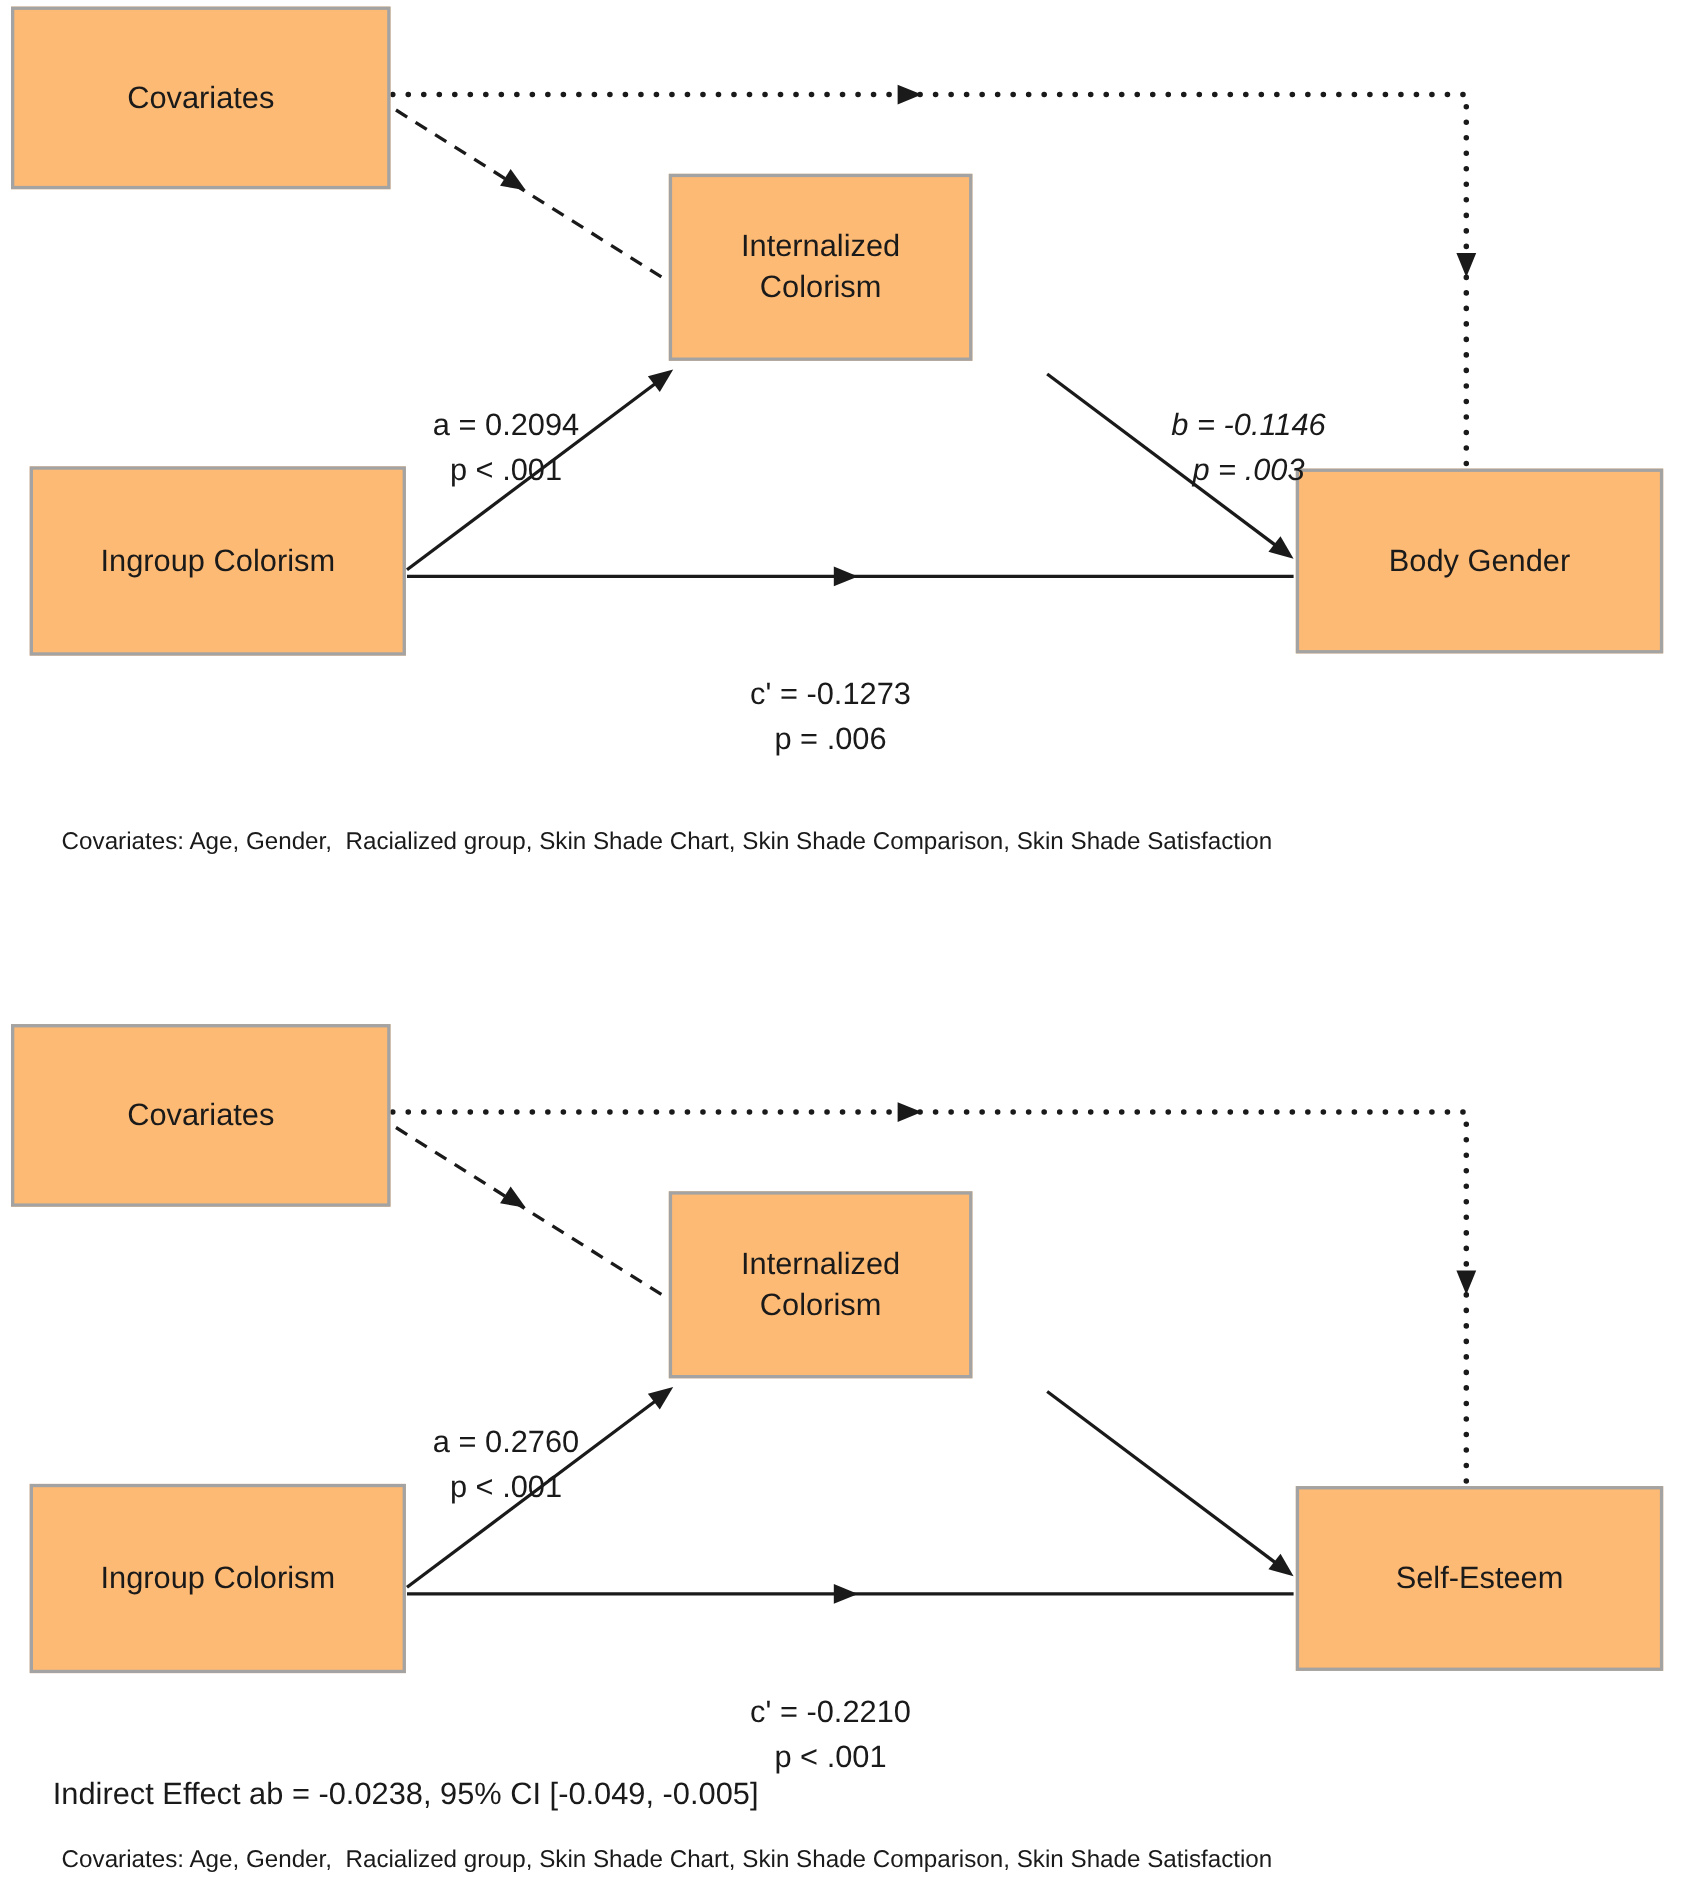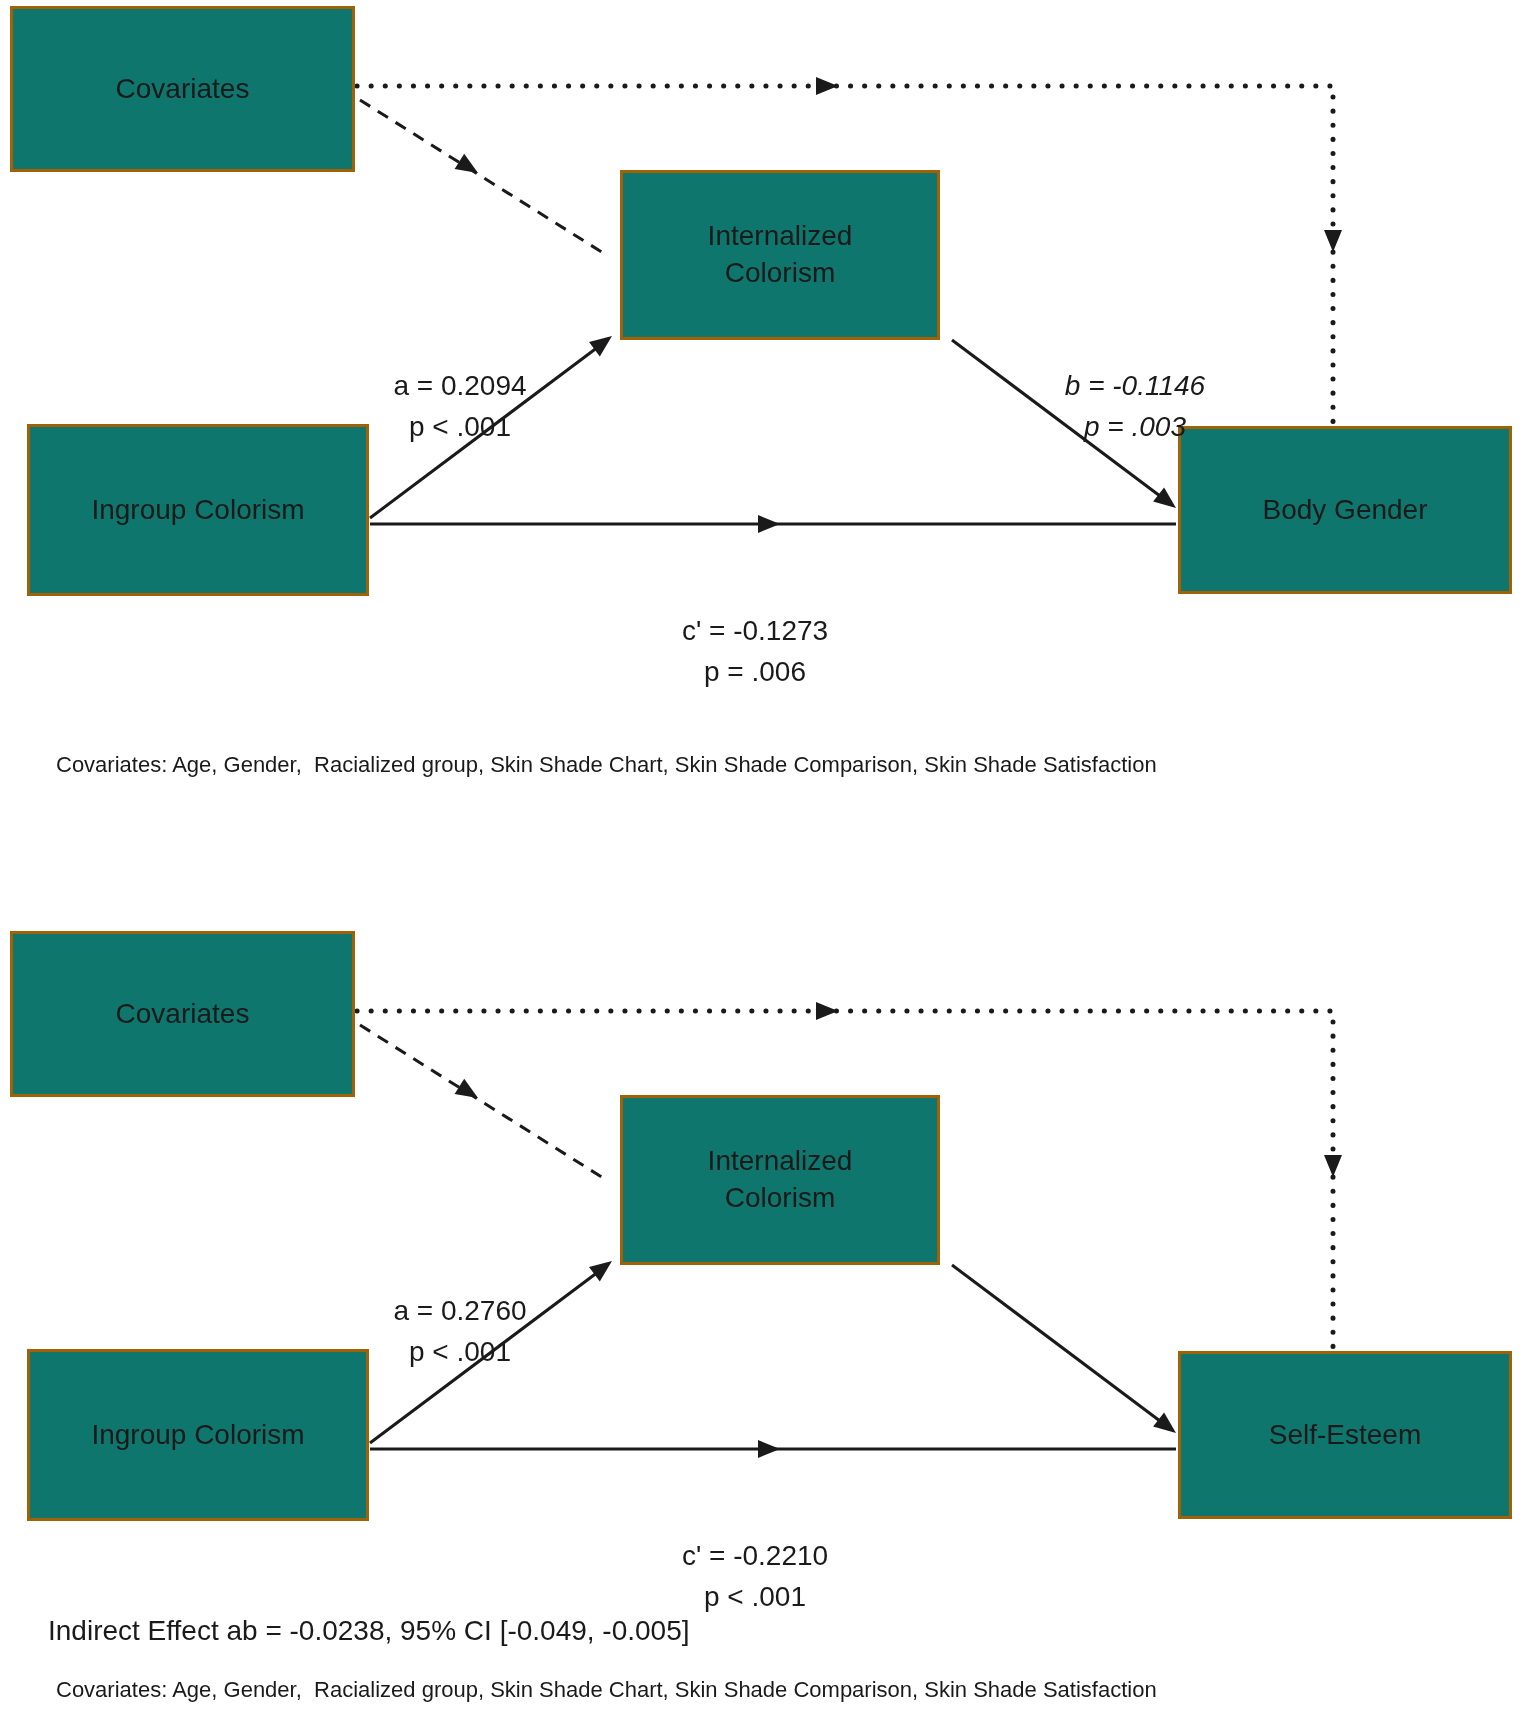--- a/index.html
+++ b/index.html
@@ -17,33 +17,33 @@
     width: 1535px;
     height: 800px;
   }
   .diagram svg {
     position: absolute;
     left: 0; top: 0;
     width: 1535px; height: 800px;
   }
   .box {
     position: absolute;
-    background: #0f766e;
-    border: 3px solid #a16207;
+    background: #fdba74;
+    border: 3px solid #a3a3a3;
     display: flex;
     flex-direction: column;
     align-items: center;
     justify-content: center;
     text-align: center;
     font-size: 28px;
     line-height: 1.32;
     box-sizing: border-box;
   }
   .box-covariates { left: 10px;   top: 6px;   width: 345px; height: 166px; }
-  .box-mediator   { left: 608px;  top: 170px; width: 320px; height: 170px; margin-left: 12px; }
+  .box-mediator   { left: 608px;  top: 158px; width: 276px; height: 170px; }
   .box-predictor  { left: 27px;   top: 424px; width: 342px; height: 172px; }
   .box-outcome    { left: 1178px; top: 426px; width: 334px; height: 168px; }
   .path-label {
     position: absolute;
     text-align: center;
     font-size: 28px;
     line-height: 1.48;
     margin-top: 25px;
   }
   .label-a { left: 370px;  top: 340px; width: 180px; }

